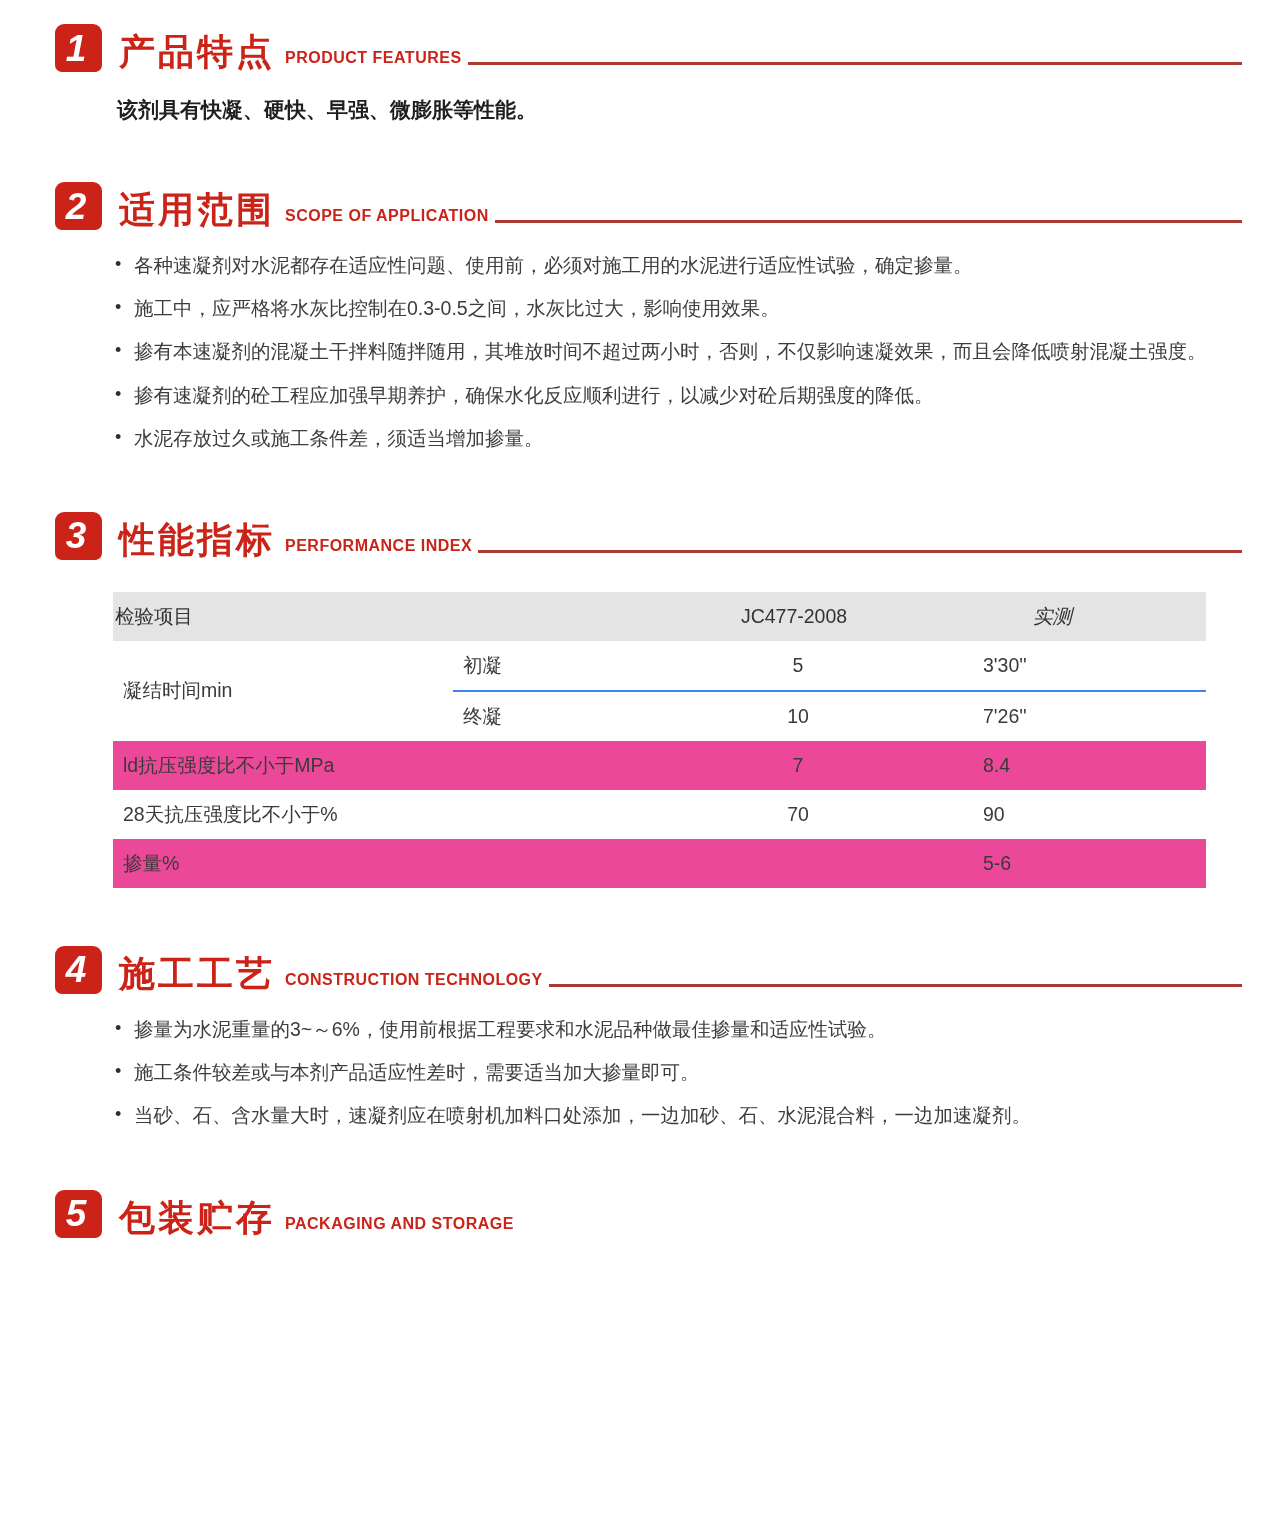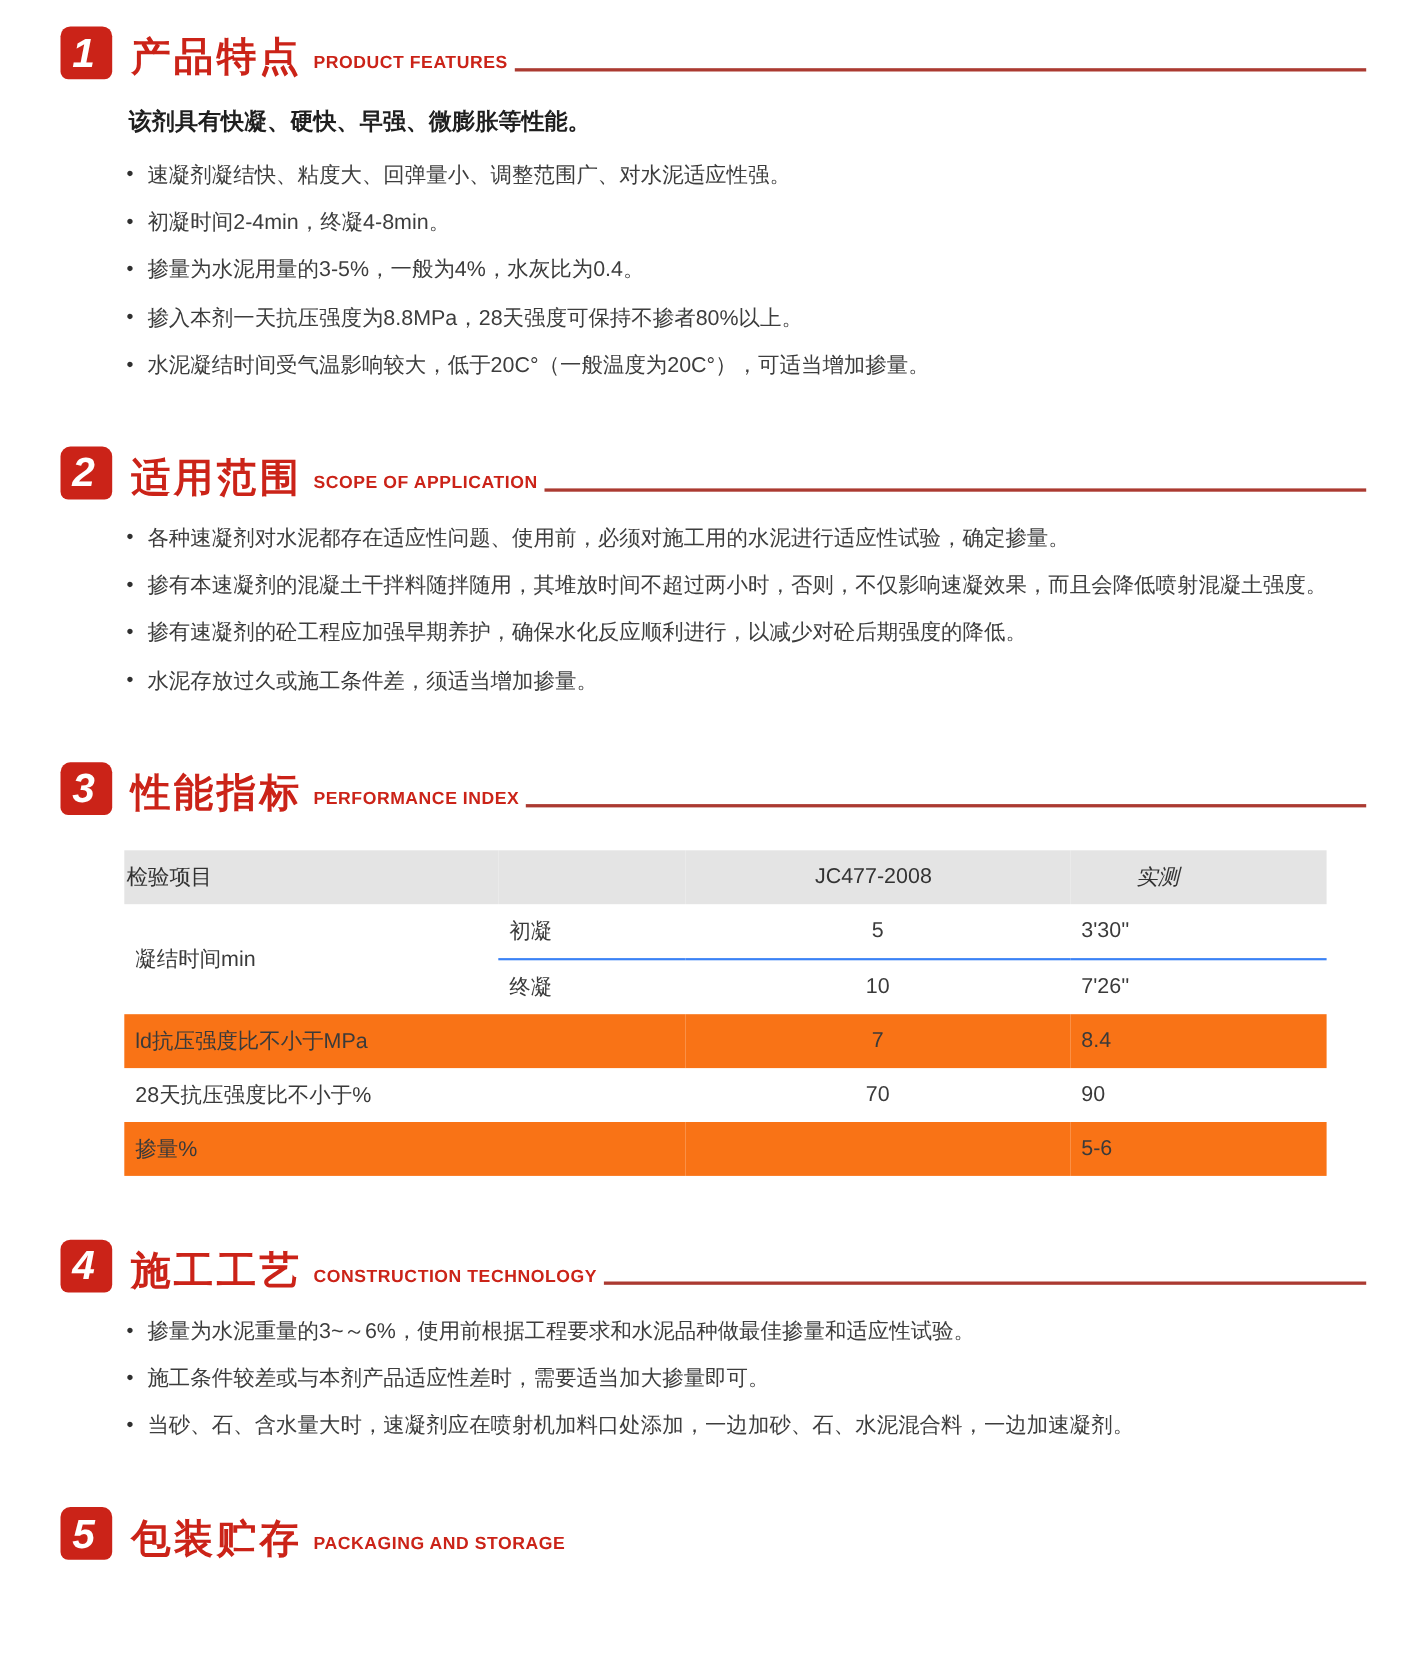--- a/index.html
+++ b/index.html
@@ -62,59 +62,53 @@
   .col1 { width: 340px; } .col2 { width: 170px; } .col3 { width: 350px; } .col4 { width: 233px; }
   tr.head-row { background: #e4e4e4; }
   tr.head-row th { text-align: left; padding-left: 2px; height: 49px; color: #333; }
   tr.head-row th.c { text-align: center; }
   tr.head-row th.m { padding-left: 60px; font-style: italic; }
   td.item-label { padding-left: 18px; text-align: left; }
   td.sub { text-align: left; padding-left: 28px; }
   td.std { text-align: center; }
   td.meas { text-align: left; padding-left: 60px; }
   tr.body-row td { height: 46px; }
-  tr.shade { background: #f97316; }
+  tr.shade { background: #ec4899; }
   tr.split td { border-bottom: 2px solid #3b82f6; }
   tr.split td.item-label { border-bottom: none; }
 </style>
 </head>
 <body>
 
 <div class="page">
 
   <section class="sec">
     <div class="sec-head">
       <div class="badge">
         <span>1</span>
       </div>
       <span class="cn">产品特点</span>
       <span class="en">PRODUCT FEATURES</span>
       <div class="rule"></div>
     </div>
     <p class="intro">该剂具有快凝、硬快、早强、微膨胀等性能。</p>
-    <ul class="bullets">
-      <li>速凝剂凝结快、粘度大、回弹量小、调整范围广、对水泥适应性强。</li>
-      <li>初凝时间2-4min，终凝4-8min。</li>
-      <li>掺量为水泥用量的3-5%，一般为4%，水灰比为0.4。</li>
-      <li>掺入本剂一天抗压强度为8.8MPa，28天强度可保持不掺者80%以上。</li>
-      <li>水泥凝结时间受气温影响较大，低于20C°（一般温度为20C°），可适当增加掺量。</li>
-    </ul>
   </section>
 
   <section class="sec">
     <div class="sec-head">
       <div class="badge">
         <span>2</span>
       </div>
       <span class="cn">适用范围</span>
       <span class="en">SCOPE OF APPLICATION</span>
       <div class="rule"></div>
     </div>
     <ul class="bullets">
       <li>各种速凝剂对水泥都存在适应性问题、使用前，必须对施工用的水泥进行适应性试验，确定掺量。</li>
+      <li>施工中，应严格将水灰比控制在0.3-0.5之间，水灰比过大，影响使用效果。</li>
       <li>掺有本速凝剂的混凝土干拌料随拌随用，其堆放时间不超过两小时，否则，不仅影响速凝效果，而且会降低喷射混凝土强度。</li>
       <li>掺有速凝剂的砼工程应加强早期养护，确保水化反应顺利进行，以减少对砼后期强度的降低。</li>
       <li>水泥存放过久或施工条件差，须适当增加掺量。</li>
     </ul>
   </section>
 
   <section class="sec">
     <div class="sec-head">
       <div class="badge">
         <span>3</span>

